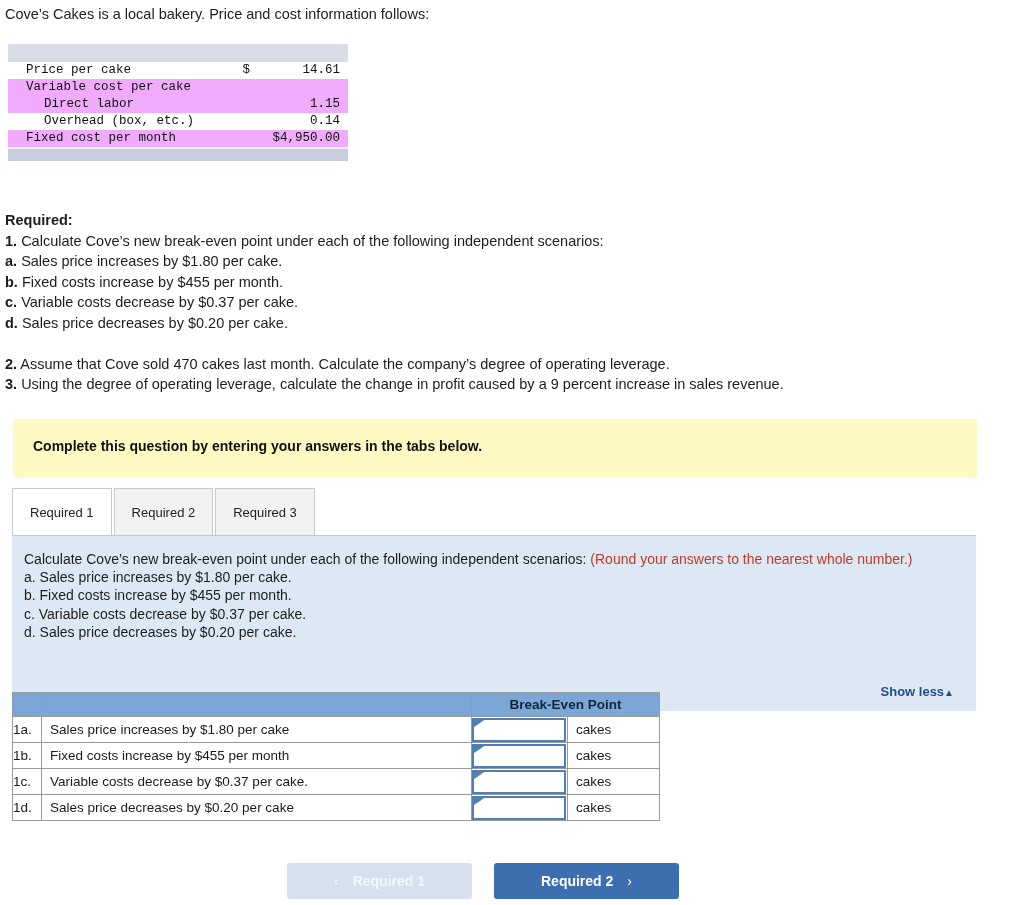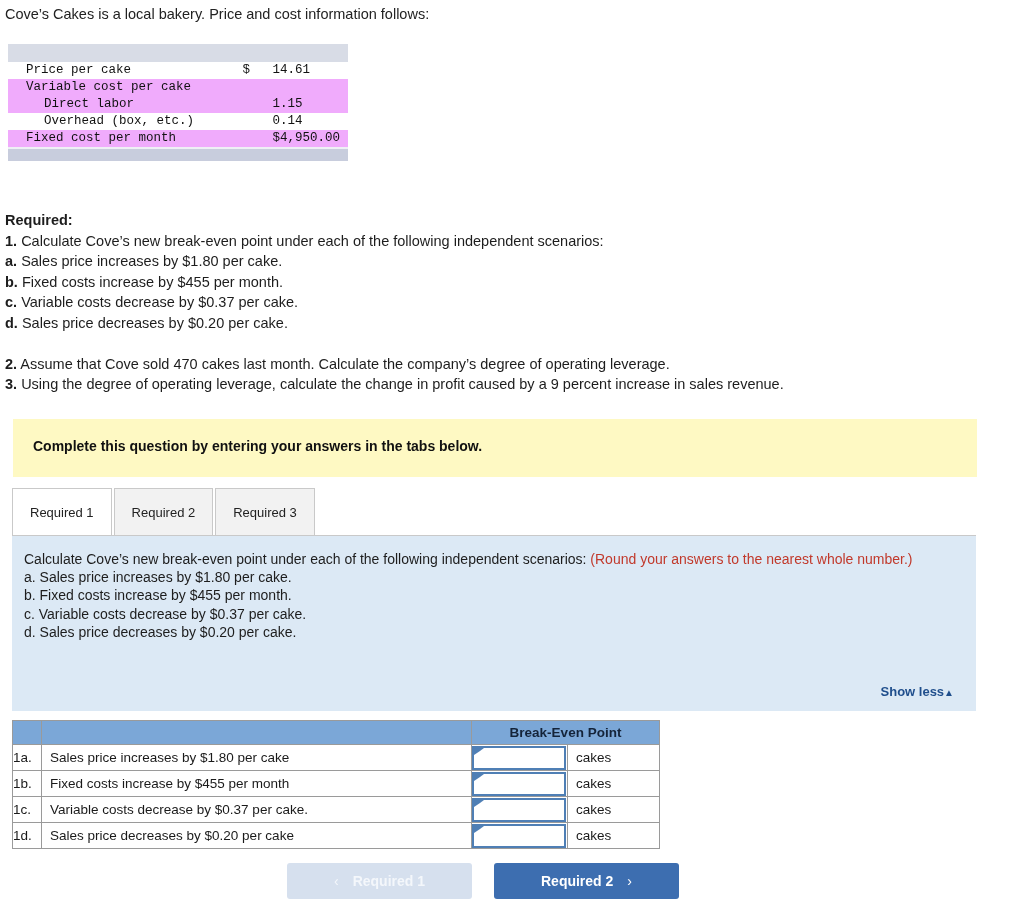--- a/index.html
+++ b/index.html
@@ -36,21 +36,21 @@
   }
   .pt-band-bot td {
     height: 13px; background: #c8cddd;
     border-top: 2px solid #eef0f5;
   }
   .pt-row-a td { background: #ffffff; }
   .pt-row-b td { background: #f0abfc; }
   .pt-label { padding-left: 18px !important; white-space: nowrap; }
   .pt-label.indent { padding-left: 36px !important; }
   .pt-cur { width: 34px; text-align: left; padding-left: 4px !important; }
-  .pt-val { width: 74px; padding-right: 8px !important; white-space: nowrap; }
+  .pt-val { width: 74px; text-align: right; padding-right: 8px !important; white-space: nowrap; }
 
   
   .req-block {
     position: absolute; left: 5px; top: 210px;
     font-size: 14.5px; line-height: 20.6px; color: #1d1d1d;
     width: 1014px;
   }
   .req-block .hdr { font-weight: bold; }
   .req-block .ln { white-space: nowrap; }
   .req-block .ln b { font-weight: bold; }
@@ -105,21 +105,21 @@
   .bp-text .sub { display: block; white-space: nowrap; }
   .show-less {
     position: absolute; right: 22px; bottom: 12px;
     font-size: 13px; font-weight: bold; color: #1f4e8c;
     cursor: pointer; white-space: nowrap; margin-top: 45px;
   }
   .show-less .caret { font-size: 10px; }
 
   
   .ans-table {
-    position: absolute; left: 12px; top: 720px;
+    position: absolute; left: 12px; top: 692px;
     border-collapse: collapse;
     font-size: 13.5px; color: #1a1a1a;
     background: #fff;
   }
   .ans-table td, .ans-table th { border: 1px solid #9a9a9a; padding: 0; }
   .ans-table thead th {
     background: #7ba7d7; height: 24px;
     font-size: 13.5px; font-weight: bold; color: #14243a;
   }
   .th-blank-a { width: 29px; }

